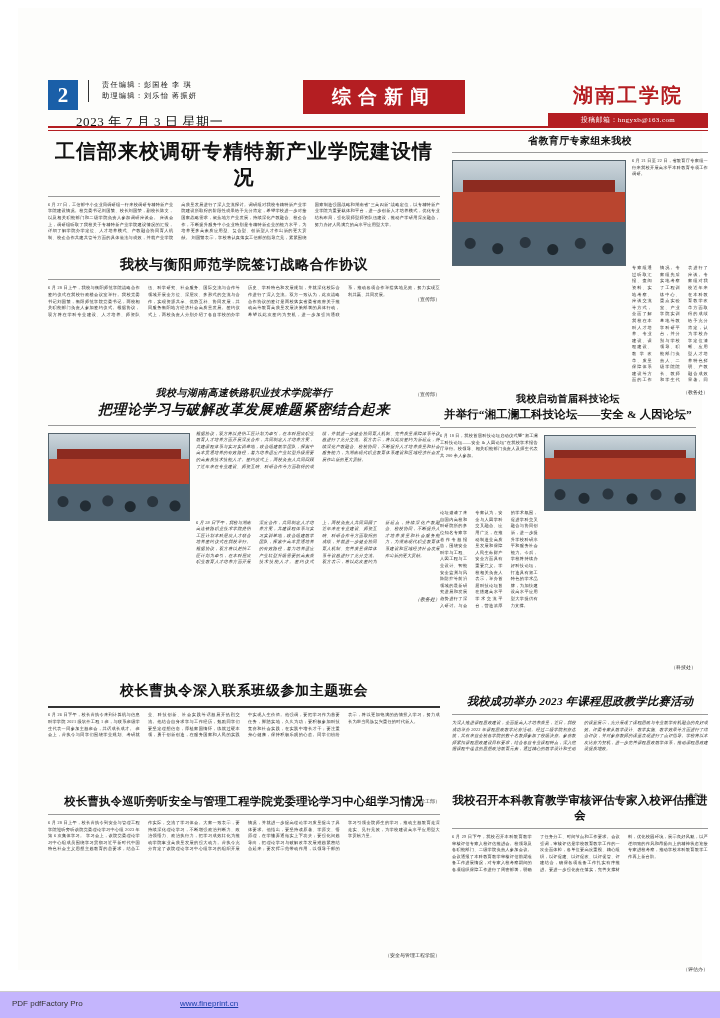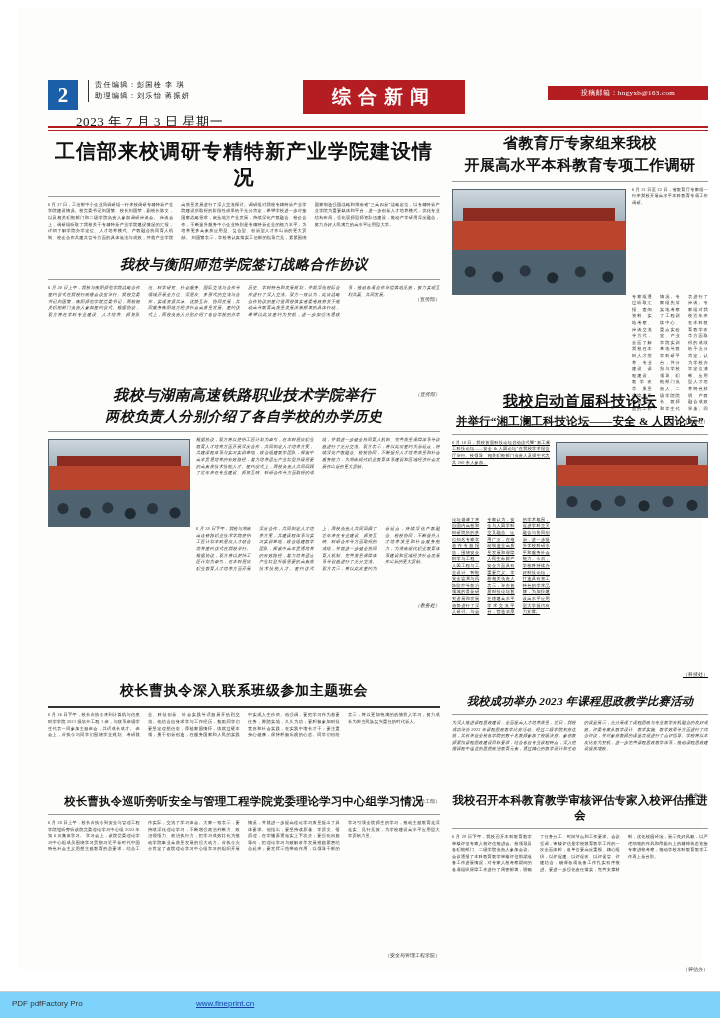--- a/index.html
+++ b/index.html
@@ -52,21 +52,21 @@
     font-family: "Liberation Serif", serif;
   }
   .editors {
     position: absolute;
     left: 40px;
     top: 0px;
     font-size: 7.2px;
     line-height: 11px;
     color: #111;
     border-left: 1px solid #333;
-    padding-left: 6px;
+    padding-left: 13px;
   }
   .editors div { letter-spacing: 1.2px; }
   .dateline {
     position: absolute;
     left: 28px;
     top: 33px;
     font-size: 13px;
     color: #111;
     letter-spacing: .6px;
   }
@@ -126,21 +126,21 @@
   }
   .hl {
     text-align: center;
     font-weight: bold;
     color: #111;
     font-family: "Liberation Serif", serif;
     line-height: 1.32;
   }
   .hl.h1 { font-size: 20px; letter-spacing: 1px; }
   .hl.h2 { font-size: 14px; letter-spacing: .6px; }
-  .hl.h3 { font-size: 15px; letter-spacing: .4px; }
+  .hl.h3 { font-size: 10px; letter-spacing: .4px; }
   .hl.h4 { font-size: 11.4px; letter-spacing: .2px; }
   .hr-thin { border-top: 1px solid #9a9a9a; margin: 5px 0; }
   .hr-dbl { border-top: 2px solid #333; margin: 6px 0 4px; }
   .body-txt {
     font-size: 4.2px;
     line-height: 6.6px;
     text-align: justify;
     color: #2a2a2a;
     letter-spacing: .2px;
     word-break: break-all;
@@ -174,34 +174,34 @@
         radial-gradient(circle at 74% 60%, #2a353e 0 5px, transparent 6px),
         radial-gradient(circle at 90% 72%, #222c34 0 5px, transparent 6px);
   }
   
   .footer {
     position: absolute;
     left: 0;
     bottom: 0;
     width: 720px;
     height: 26px;
-    background: #7dd3fc;
+    background: #c4b5fd;
     border-top: 1px solid #ccc;
   }
   .footer .pf {
     position: absolute;
     left: 12px;
     top: 7px;
     font-size: 8px;
     color: #333;
     font-family: "Liberation Sans", sans-serif;
   }
   .footer .link {
     position: absolute;
-    left: 196px;
+    left: 180px;
     top: 7px;
     font-size: 8px;
     color: #1a3fa8;
     text-decoration: underline;
     font-family: "Liberation Sans", sans-serif;
   }
   .blk { position: absolute; }
 </style>
 </head>
 <body>
@@ -211,50 +211,51 @@
 
     <div class="masthead">
       <div class="pagenum">2</div>
       <div class="editors">
         <div>责任编辑：彭国栓  李  琪</div>
         <div>助理编辑：刘乐怡  蒋振妍</div>
       </div>
       <div class="dateline">2023 年 7 月 3 日  星期一</div>
       <div class="section-banner">综合新闻</div>
       <div class="nameplate">
+        <div class="zh">湖南工学院</div>
         <div class="mail">投稿邮箱：hngyxb@163.com</div>
       </div>
     </div>
     <div class="rule-top"></div>
 
     <div class="content">
 
       <div class="blk" style="left:0; top:4px; width:392px;">
         <div class="hl h1">工信部来校调研专精特新产业学院建设情况</div>
         <div class="hr-thin"></div>
         <div class="body-txt cols3" style="height:92px;">
           <span>6 月 27 日，工信部中小企业局调研组一行来校调研专精特新产业学院建设情况。校党委书记刘国繁、校长刘国荣，副校长陈文，以及相关职能部门和二级学院负责人参加调研座谈会。</span>
           <span>座谈会上，调研组听取了我校关于专精特新产业学院建设情况的汇报，详细了解学院办学定位、人才培养模式、产教融合协同育人机制、校企合作共建共管等方面的具体做法与成效，并就产业学院高质量发展进行了深入交流探讨。调研组对我校专精特新产业学院建设所取得的阶段性成果给予充分肯定，希望学校进一步对接国家战略需求，聚焦地方产业发展，持续深化产教融合、校企合作，不断提升服务中小企业特别是专精特新企业的能力水平，为培养更多高素质应用型、复合型、创新型人才作出新的更大贡献。</span>
           <span>刘国繁表示，学校将认真落实工信部的指导意见，紧紧围绕国家制造强国战略和湖南省“三高四新”战略定位，以专精特新产业学院为重要载体和平台，进一步创新人才培养模式，优化专业结构布局，强化双师型师资队伍建设，推动产学研用深度融合，努力办好人民满意的高水平应用型大学。</span>
         </div>
         <div class="sign">（宣传部）</div>
       </div>
 
-      <div class="blk" style="left:0; top:122px; width:392px;font-style:italic;">
+      <div class="blk" style="left:0; top:122px; width:392px;">
         <div class="hl h2">我校与衡阳师范学院签订战略合作协议</div>
         <div class="hr-thin"></div>
         <div class="body-txt cols4" style="height:104px;">
           <span>6 月 28 日上午，我校与衡阳师范学院战略合作签约仪式在我校行政楼会议室举行。我校党委书记刘国繁，衡阳师范学院党委书记，两校相关职能部门负责人参加签约仪式。根据协议，双方将在学科专业建设、人才培养、师资队伍、科学研究、社会服务、国际交流与合作等领域开展全方位、深层次、多形式的交流与合作，实现资源共享、优势互补、协同发展，共同服务衡阳地方经济社会高质量发展。签约仪式上，两校负责人分别介绍了各自学校的办学历史、学科特色和发展规划，并就深化校际合作进行了深入交流。双方一致认为，此次战略合作协议的签订是两校落实省委省政府关于推动高等教育高质量发展决策部署的具体行动，希望以此次签约为契机，进一步加强沟通联系，推动各项合作举措落地见效，努力实现互利共赢、共同发展。</span>
         </div>
         <div class="sign">（宣传部）</div>
       </div>
 
       <div class="blk" style="left:0; top:252px; width:392px;font-style:italic;">
         <div class="hl h3">我校与湖南高速铁路职业技术学院举行</div>
-        <div class="hl h2" style="margin-top:2px;">两校负责人分别介绍了各自学校的办学历史</div>
+        <div class="hl h2" style="margin-top:2px;">把理论学习与破解改革发展难题紧密结合起来</div>
         <div class="hr-thin"></div>
         <div class="photo" style="width:140px;height:86px;float:left;margin:2px 6px 3px 0;">
           <div class="sky"></div>
             <div class="band"></div>
             <div class="wall"></div>
           <div class="floor"></div>
             <div class="dots"></div>
         </div>
         <div class="body-txt" style="height:86px; column-count:2; column-gap:8px;">
           <span>根据协议，双方将以楚怡工匠计划为牵引，在本科层次职业教育人才培养方面开展深度合作，共同制定人才培养方案，共建课程体系与实习实训基地，联合组建教学团队，探索中高本贯通培养的有效路径，着力培养适应产业转型升级需要的高素质技术技能人才。签约仪式上，两校负责人共同回顾了近年来在专业建设、师资互聘、科研合作等方面取得的成绩，并就进一步健全协同育人机制、完善质量保障体系等议题进行了充分交流。双方表示，将以此次签约为新起点，持续深化产教融合、校校协同，不断提升人才培养质量和社会服务能力，为湖南现代职业教育体系建设和区域经济社会发展作出新的更大贡献。</span>
@@ -281,39 +282,38 @@
         <div class="hr-thin"></div>
         <div class="body-txt cols4" style="height:130px;">
           <span>6 月 28 日上午，校长曹执令到安全与管理工程学院巡听旁听该院党委理论学习中心组 2023 年第 6 次集体学习。</span>
           <span>学习会上，该院党委理论学习中心组成员围绕学习贯彻习近平新时代中国特色社会主义思想主题教育的总要求，结合工作实际，交流了学习体会。大家一致表示，要持续深化理论学习，不断增强政治判断力、政治领悟力、政治执行力，把学习成效转化为推动学院事业高质量发展的强大动力。曹执令充分肯定了该院理论学习中心组学习的组织开展情况，并就进一步提高理论学习质量提出了具体要求。他指出，要坚持读原著、学原文、悟原理，在学懂弄通做实上下功夫；要强化问题导向，把理论学习与破解改革发展难题紧密结合起来；要发挥示范带动作用，以领导干部的学习引领全院师生的学习，推动主题教育走深走实、见行见效，为学校建设高水平应用型大学贡献力量。</span>
         </div>
         <div class="sign">（安全与管理工程学院）</div>
       </div>
 
       <div class="blk" style="left:404px; top:0px; width:256px;">
         <div class="hl h3">省教育厅专家组来我校</div>
-        <div class="hl h3" style="margin-top:2px;">开展高水平本科教育专项工作调研</div>
         <div class="hr-thin"></div>
         <div class="photo" style="width:172px;height:104px;float:left;margin:2px 6px 3px 0;">
           <div class="sky"></div>
             <div class="band"></div>
             <div class="wall"></div>
           <div class="floor"></div>
             <div class="dots"></div>
         </div>
         <div class="body-txt" style="height:104px;">
           <span>6 月 21 日至 22 日，省教育厅专家组一行来我校开展高水平本科教育专项工作调研。</span>
         </div>
         <div class="body-txt cols3" style="height:122px; margin-top:3px;">
           <span>专家组通过听取汇报、查阅资料、实地考察、座谈交流等方式，全面了解我校在本科人才培养、专业建设、课程建设、教学改革、质量保障体系建设等方面的工作情况。专家组先后实地考察了工程训练中心、重点实验室、产业学院实训基地等教学科研平台，并分别与学校领导、职能部门负责人、二级学院院长、教师和学生代表进行了座谈。专家组对我校近年来在本科教育教学改革方面取得的成绩给予充分肯定，认为学校办学定位清晰、应用型人才培养特色鲜明、产教融合成效显著。同时，专家组也从优化专业结构、加强基层教学组织建设、完善教学质量监控体系等方面提出了中肯的意见和建议。学校表示，将认真梳理专家组反馈意见，举一反三、立行立改，以此次调研为契机，进一步深化教育教学改革，不断提升本科人才培养质量，努力办好人民满意的高水平应用型大学。</span>
         </div>
         <div class="sign">（教务处）</div>
       </div>
 
-      <div class="blk" style="left:404px; top:258px; width:256px;text-decoration:underline;">
+      <div class="blk" style="left:392px; top:258px; width:256px;">
         <div class="hl h3">我校启动首届科技论坛</div>
         <div class="hl h4" style="margin-top:2px;">并举行“湘工澜工科技论坛——安全 &amp; 人因论坛”</div>
         <div class="hr-thin"></div>
         <div class="photo" style="width:150px;height:74px;float:right;margin:2px 0 3px 6px;">
           <div class="sky"></div>
             <div class="band"></div>
             <div class="wall"></div>
           <div class="floor"></div>
             <div class="dots"></div>
         </div>

